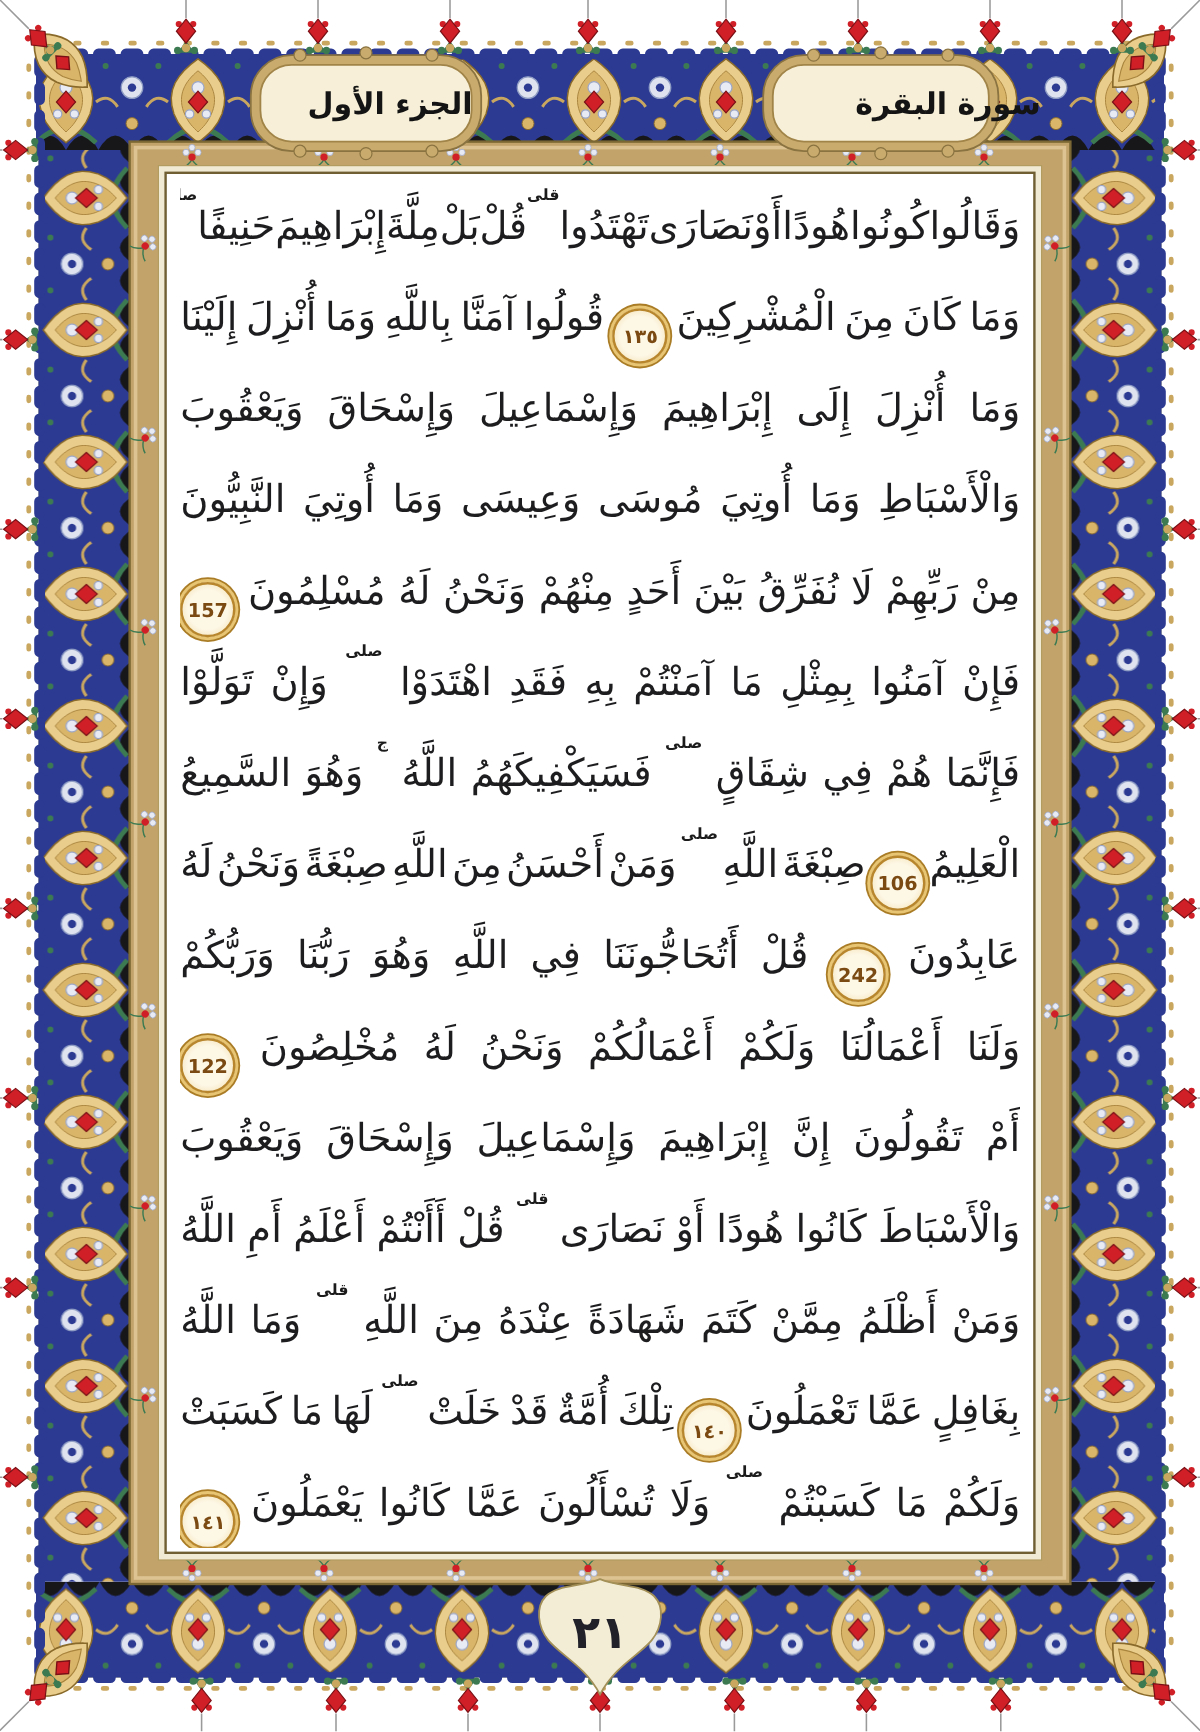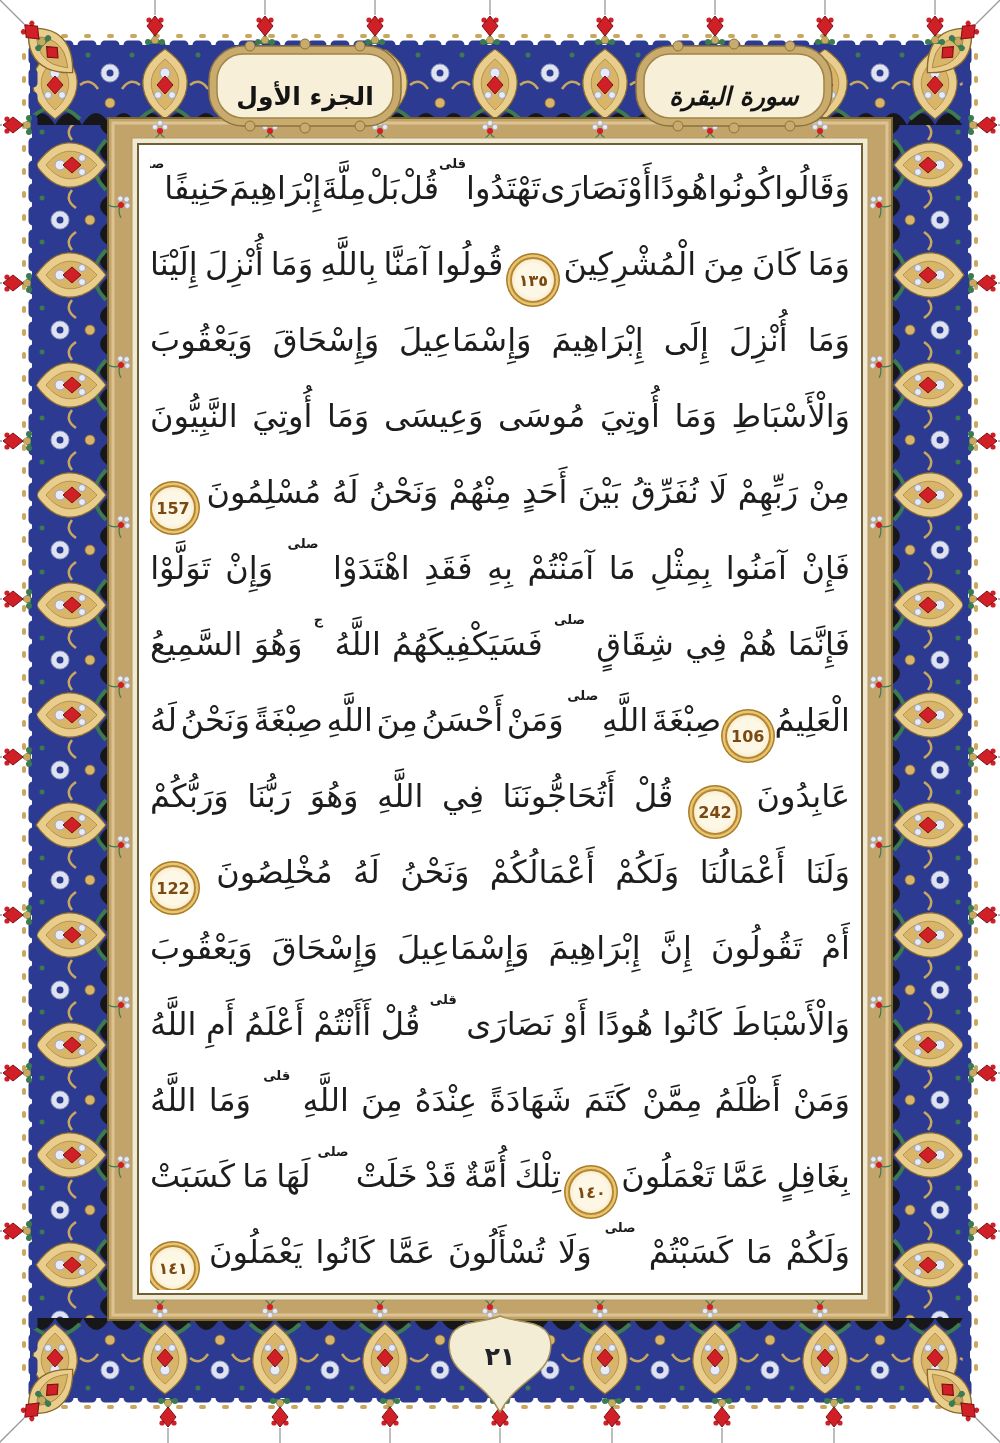--- a/index.html
+++ b/index.html
@@ -2,31 +2,31 @@
 <html lang="ar" dir="rtl"><head>
 <meta charset="utf-8">
 <style>
   html,body{margin:0;padding:0;background:#ffffff;}
   body{font-family:"DejaVu Sans", sans-serif;}
   .stage{position:relative;width:1000px;height:1443px;overflow:hidden;background:#ffffff;}
   .frame-svg{position:absolute;left:0;top:0;width:1000px;height:1443px;}
 
   
   .cartouche{
-    position:absolute;top:54px;height:84px;display:flex;align-items:center;justify-content:center;
-    color:#141414;font-weight:bold;font-size:25px;line-height:1;letter-spacing:0;
+    position:absolute;top:54px;height:64px;display:flex;align-items:center;justify-content:center;
+    color:#141414;font-weight:bold;font-size:25px;line-height:1;letter-spacing:0;padding-left:20px;
   }
   .cartouche-juz{left:217px;width:176px;}
-  .cartouche-surah{left:644px;width:180px;font-style:italic;}
+  .cartouche-surah{left:680px;width:180px;}
 
   
   .page-num{
     position:absolute;left:462px;top:1330px;width:76px;height:52px;
-    display:flex;align-items:center;justify-content:center;
-    font-size:25px;font-weight:bold;color:#21212a;
+    display:flex;align-items:flex-end;justify-content:center;
+    font-size:38px;font-weight:bold;color:#21212a;
   }
 
   
   .lines{
     position:absolute;left:150px;top:150px;width:700px;height:1140px;
     direction:rtl;unicode-bidi:isolate;overflow:hidden;color:#1d1d1f;
   }
   .qline{
     height:76px;display:flex;flex-direction:row;justify-content:space-between;
     align-items:center;font-size:32px;white-space:nowrap;

